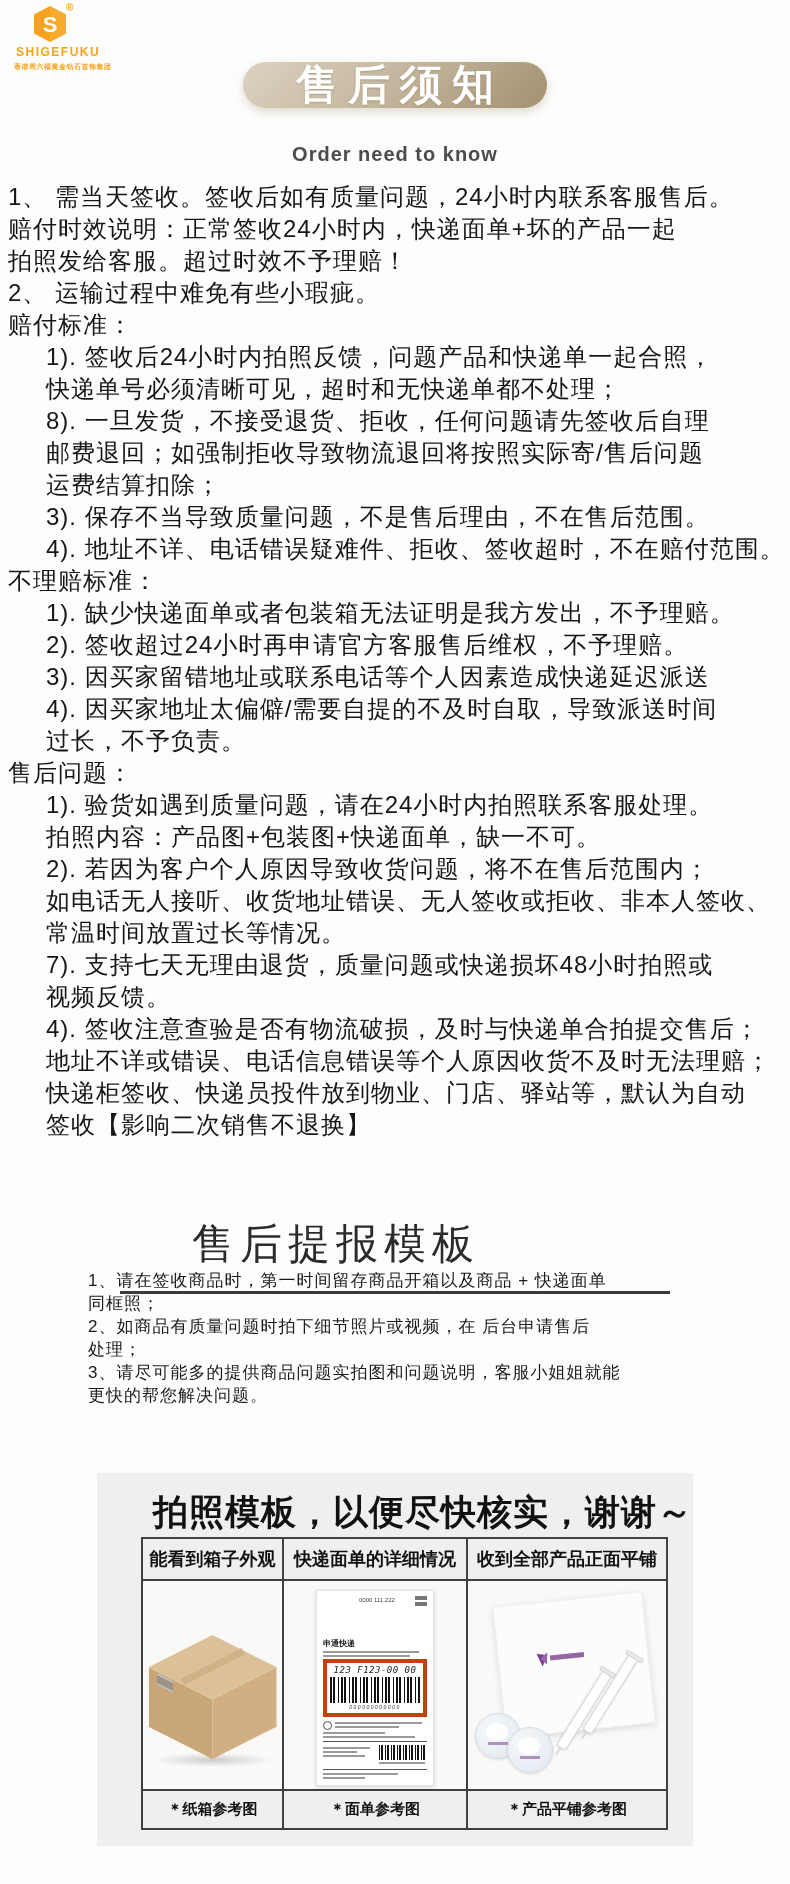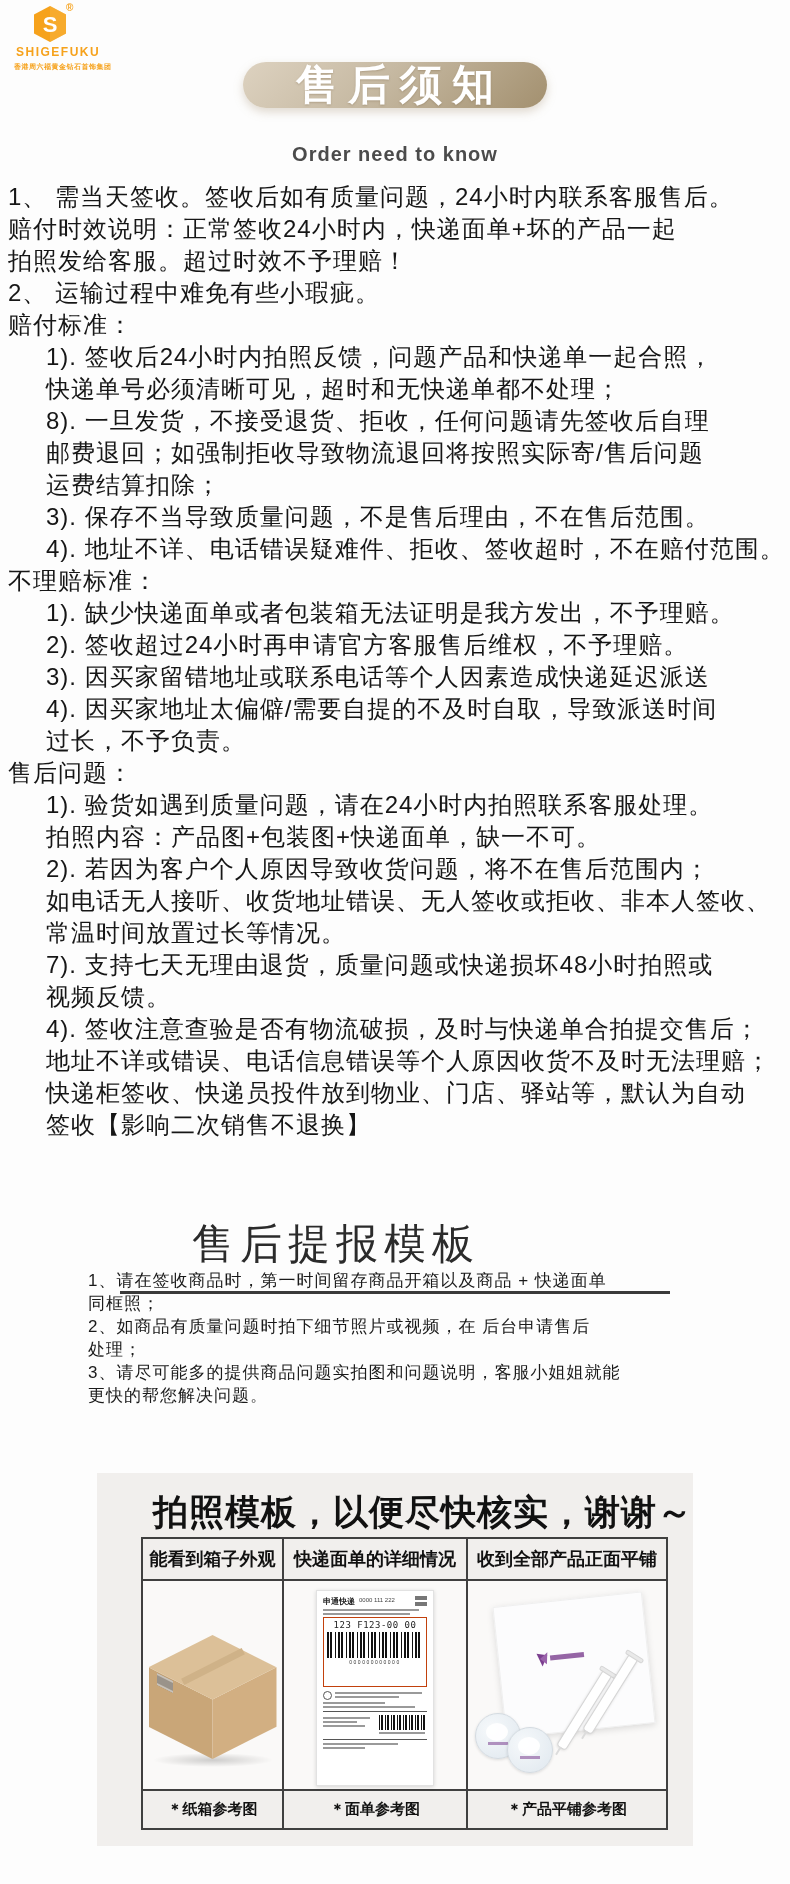--- a/index.html
+++ b/index.html
@@ -60,26 +60,26 @@
   .box-tape{position:absolute;left:30px;top:28px;width:68px;height:7px;background:#cfb288;
       transform:rotate(-27deg);}
   .box-sticker{position:absolute;left:8px;top:42px;width:16px;height:12px;background:#9a938a;
       box-shadow:inset 0 2px 0 #c9c2b8, inset 0 -2px 0 #c9c2b8;transform:skewY(26deg);}
 
   
   .label-art{position:relative;width:118px;height:196px;margin:6px auto 0 auto;background:#fff;
       border:1px solid #e2e2e2;box-shadow:0 1px 4px rgba(0,0,0,.15);padding:5px 6px;box-sizing:border-box;
       text-align:left;}
   .la-head{display:flex;align-items:flex-start;gap:4px;}
-  .la-courier{font-size:8px;font-weight:bold;color:#222;white-space:nowrap;}
+  .la-courier{font-size:8px;font-weight:bold;color:#222;white-space:nowrap;margin-top:42px;}
   .la-phone{font-size:6px;color:#444;white-space:nowrap;margin-top:1px;}
   .la-type{margin-left:auto;display:flex;flex-direction:column;gap:2px;}
   .la-type i{display:block;width:12px;height:4px;background:#777;}
   .bar{height:2px;background:#9a9a9a;margin:2px 0;}
-  .la-codebox{border:1px solid #c2410c;margin-top:2px;padding:2px 2px 21px 2px;}
+  .la-codebox{border:4px solid #c2410c;margin-top:2px;padding:2px 2px 3px 2px;font-style:italic;}
   .la-code{font-family:"DejaVu Sans Mono",monospace;font-size:9px;letter-spacing:.5px;color:#222;
       text-align:center;white-space:nowrap;}
   .barcode{height:26px;margin:2px 1px 1px 1px;
       background:repeating-linear-gradient(90deg,#111 0 2px,#fff 2px 3px,#111 3px 5px,#fff 5px 8px,#111 8px 9px,#fff 9px 11px);}
   .la-digits{font-size:5px;letter-spacing:1.5px;color:#333;text-align:center;white-space:nowrap;}
   .la-row{display:flex;align-items:center;gap:3px;margin-top:3px;}
   .la-circ{width:7px;height:7px;border:1px solid #555;border-radius:50%;flex:0 0 auto;}
   .la-lines{flex:1;}
   .la-mid{display:flex;gap:4px;margin-top:3px;}
   .la-mid .left{flex:1;}

